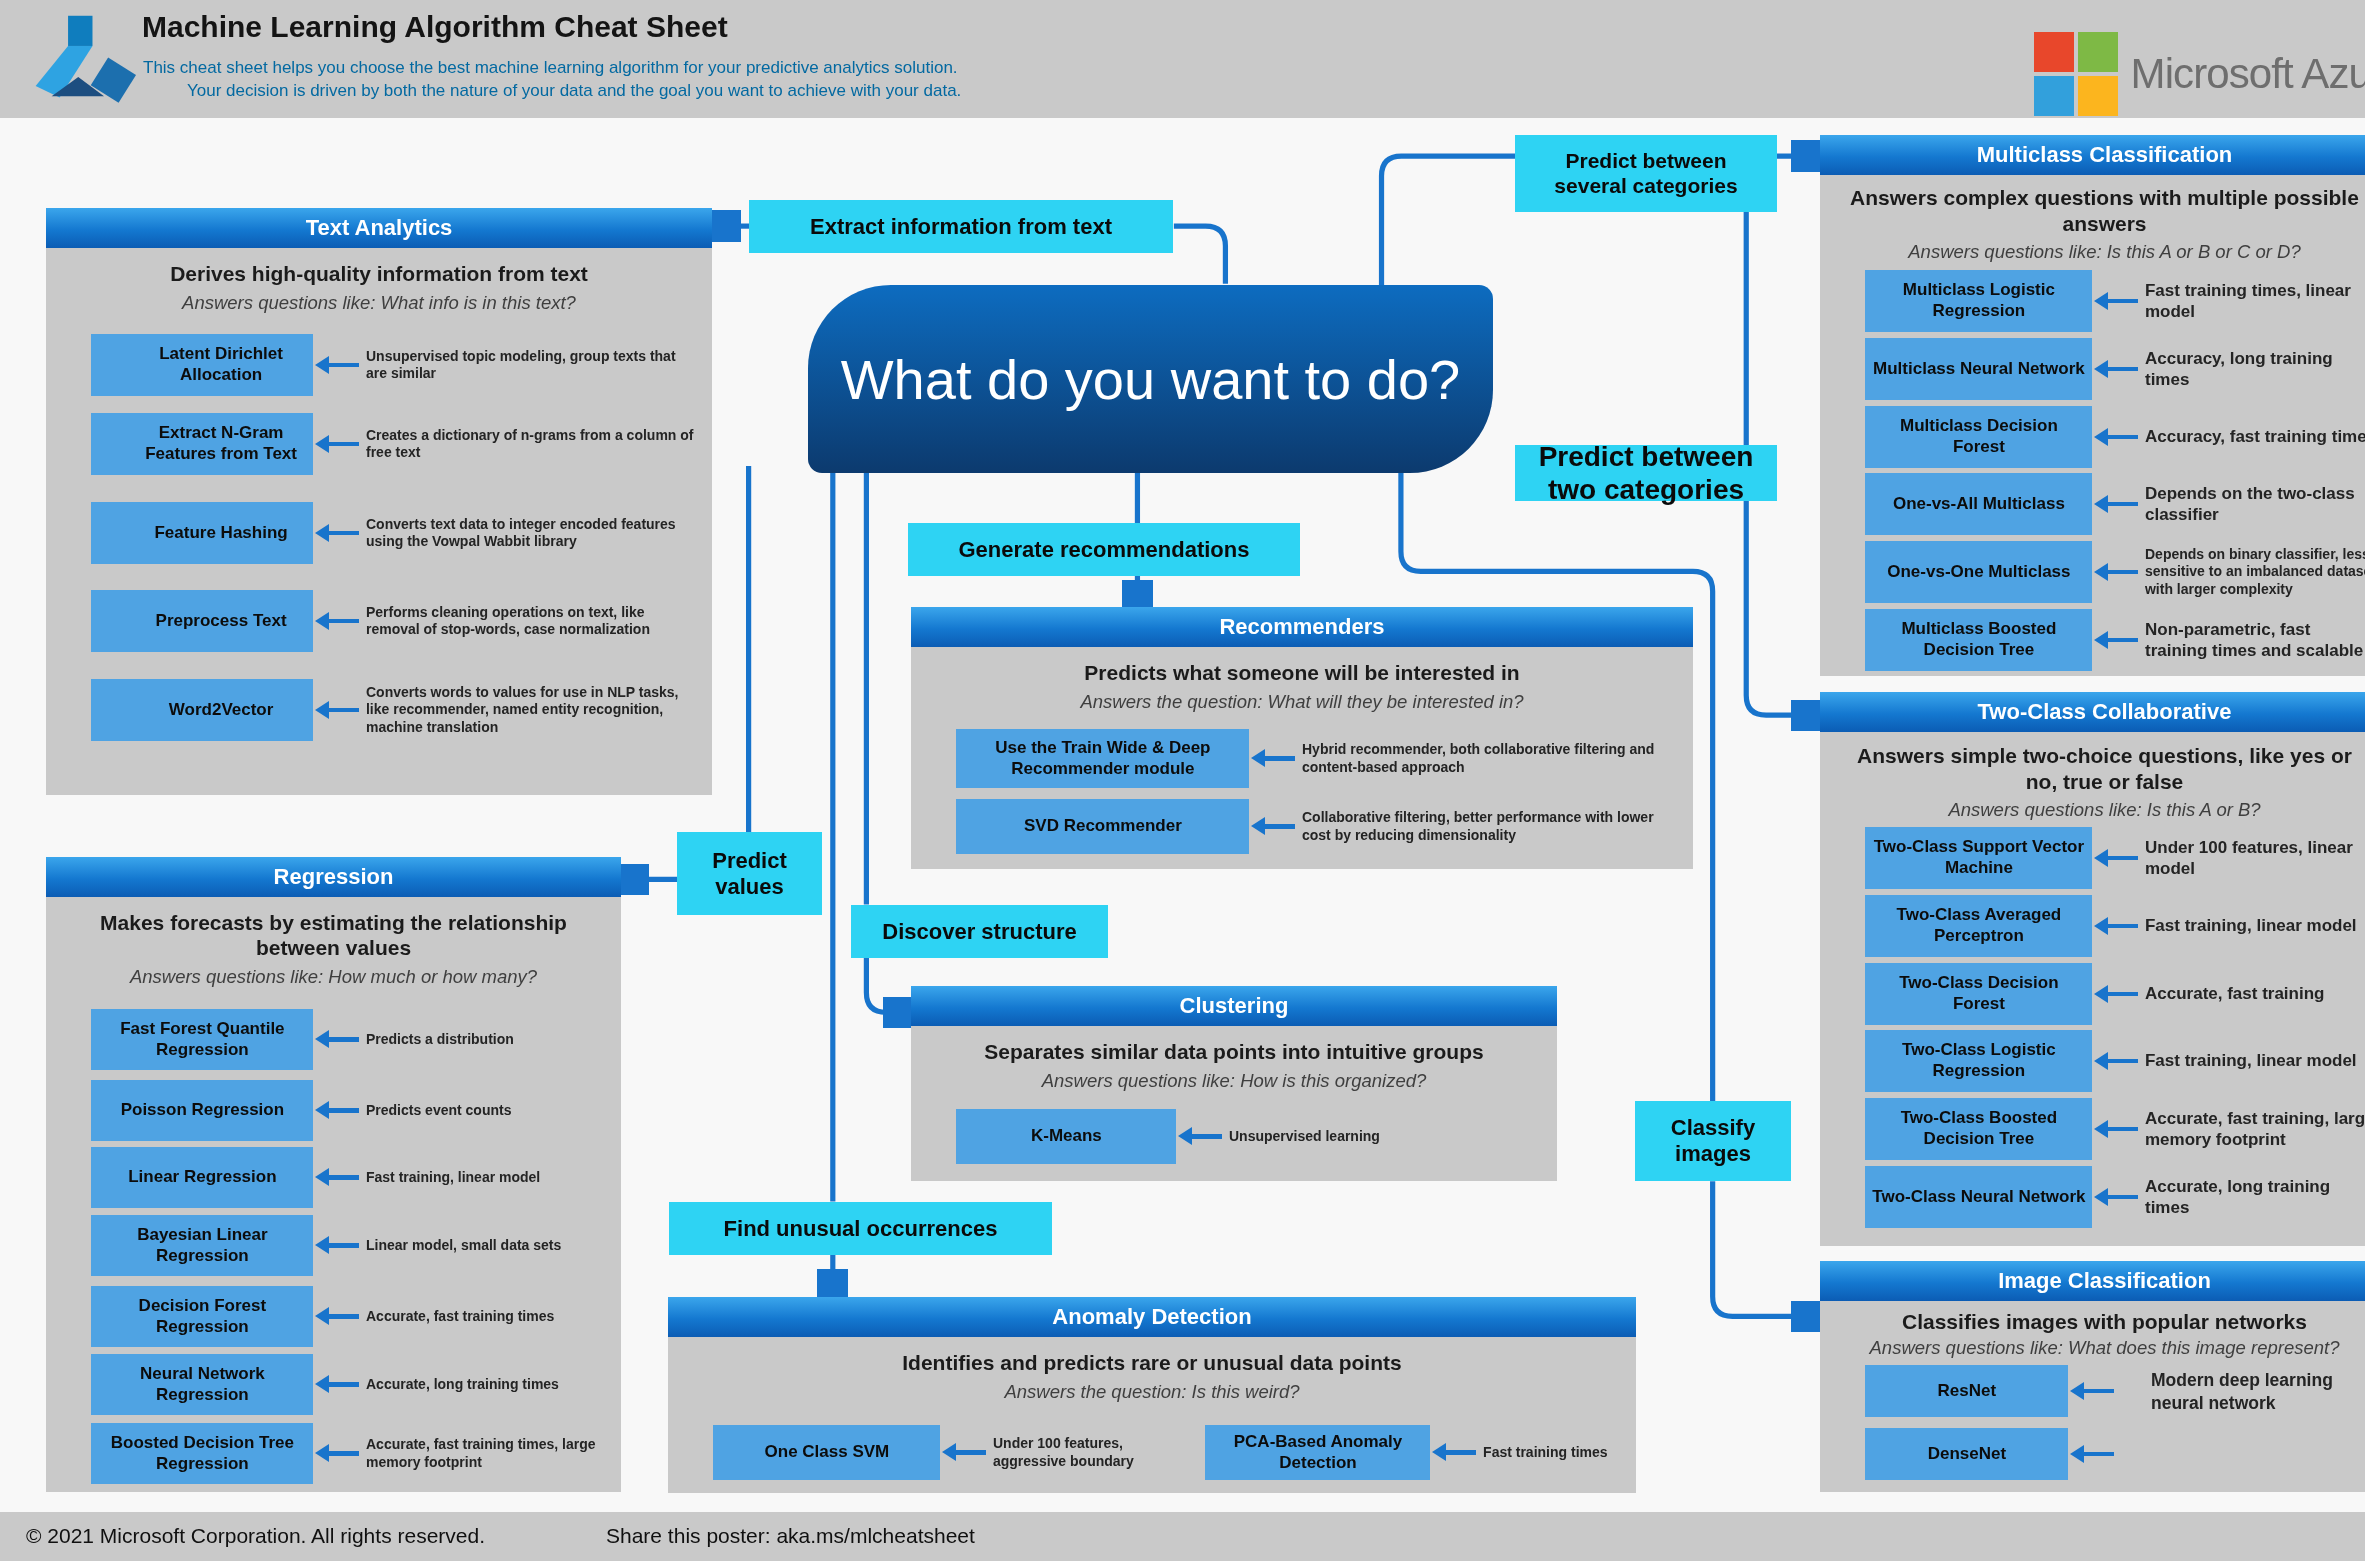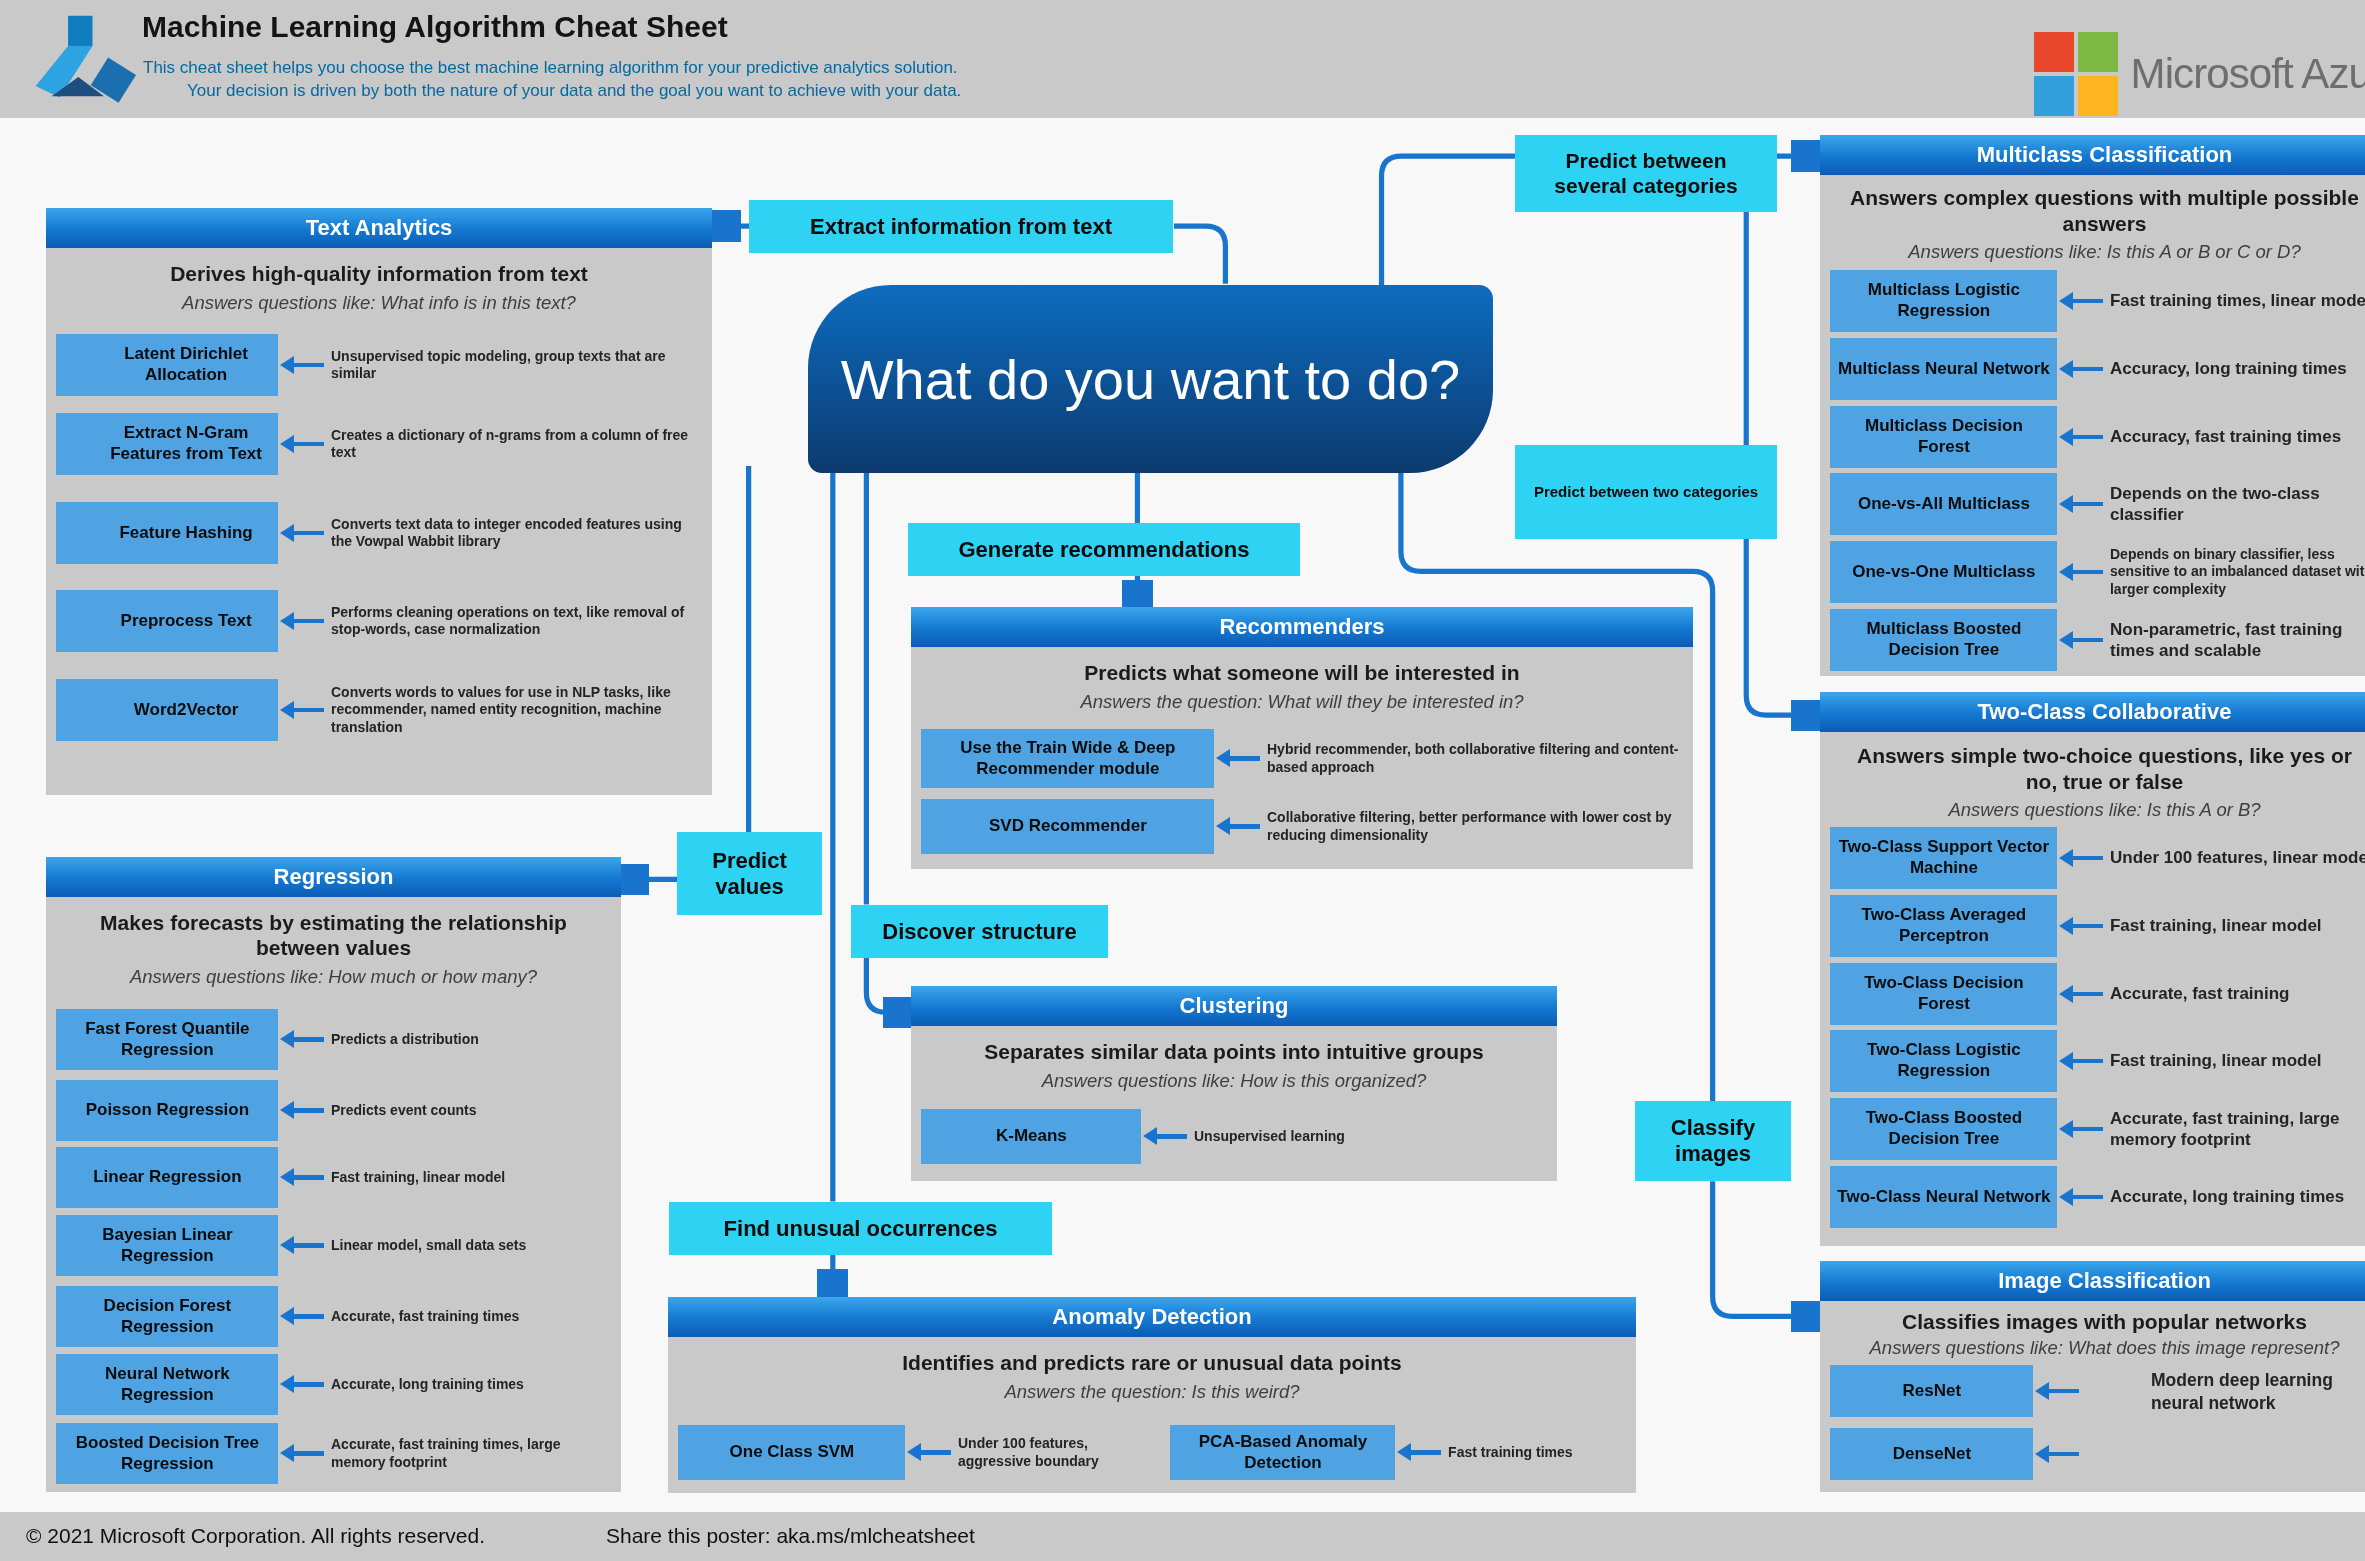--- a/index.html
+++ b/index.html
@@ -21,21 +21,21 @@
   #wires{position:absolute;left:0;top:0;z-index:1;}
   #wires path{stroke:#1874CC;stroke-width:11;fill:none;}
   
   .panel{position:absolute;background:#C9C9C9;z-index:2;}
   .phead{height:40px;background:linear-gradient(180deg,#3BA6EC 0%,#1478D0 55%,#0B5CB4 100%);
          color:#FFF;font-weight:700;font-size:22px;display:flex;align-items:center;justify-content:center;}
   .pheading{text-align:center;font-weight:700;font-size:21px;color:#1B1B1B;margin:13.2px 22px 0;line-height:1.2;}
   .pquest{text-align:center;font-style:italic;font-size:18.5px;color:#3F3F3F;margin:5.7px 9.5px 0;}
   .row{position:absolute;left:10.4px;right:12.3px;display:flex;align-items:center;}
   .algo{background:#4FA3E3;color:#0C0C0C;font-weight:700;font-size:17px;display:flex;align-items:center;
-        justify-content:center;text-align:center;height:100%;line-height:1.22;padding:0 6.6px;box-sizing:border-box;}
+        justify-content:center;text-align:center;height:100%;line-height:1.22;padding:0 6.6px;box-sizing:border-box;margin-left:35px;}
   .arr{flex:0 0 30px;height:4.3px;background:#1874CC;position:relative;margin:0 6.6px 0 16px;}
   .arr::before{content:"";position:absolute;left:-14px;top:50%;transform:translateY(-50%);
         width:0;height:0;border:9px solid transparent;border-left:none;border-right:14px solid #1874CC;}
   .desc{flex:1;font-weight:700;font-size:14px;color:#242424;line-height:1.25;}
   .desc.small{font-size:14px;line-height:1.25;}
   #p-ta .algo{flex:0 0 222px;padding-left:44px;}   #p-reg .algo{flex:0 0 222px;}
   #p-rec .algo{flex:0 0 293px;}  #p-clu .algo{flex:0 0 220px;}
   #p-ano .algo{flex:0 0 227px;}  #p-ano .algo.b2{flex:0 0 225px;margin-left:9.5px;}
   #p-ano .desc.d1{flex:0 0 203px;} #p-ano .desc.d2{white-space:nowrap;}
   #p-mc .algo,#p-tc .algo{flex:0 0 227px;} #p-ic .algo{flex:0 0 203px;}
@@ -43,21 +43,21 @@
         color:#242424;line-height:1.3;}
   
   #center-box{position:absolute;left:808px;top:285px;width:685px;height:188px;z-index:3;
         border-radius:83px 14px 83px 14px;background:linear-gradient(180deg,#0D6CC0,#0C3A6E);
         display:flex;align-items:center;justify-content:center;color:#FFF;font-size:56px;font-weight:400;}
   
   .action{position:absolute;background:#2ED3F3;color:#0A0A0A;display:flex;align-items:center;justify-content:center;
         text-align:center;font-weight:600;z-index:3;line-height:1.18;font-size:22px;}
   #a-extract{left:749px;top:200px;width:424px;height:53px;}
   #a-several{left:1515px;top:135px;width:262px;height:77px;font-size:21px;padding:0 14px;box-sizing:border-box;}
-  #a-two{left:1515px;top:445px;width:262px;height:94px;font-size:15px;padding:0 14px;box-sizing:border-box;}
+  #a-two{left:1515px;top:445px;width:262px;height:56px;font-size:28px;padding:0 14px;box-sizing:border-box;}
   #a-genrec{left:908px;top:523px;width:392px;height:53px;}
   #a-values{left:677px;top:832px;width:145px;height:83px;padding:0 19px;box-sizing:border-box;}
   #a-discover{left:851px;top:905px;width:257px;height:53px;}
   #a-unusual{left:669px;top:1202px;width:383px;height:53px;}
   #a-classify{left:1635px;top:1101px;width:156px;height:80px;padding:0 14px;box-sizing:border-box;}
   
   #p-ta{left:46px;top:208px;width:666px;height:587px;}
   #p-reg{left:46px;top:857px;width:575px;height:635px;}
   #p-rec{left:911px;top:607px;width:782px;height:262px;}
   #p-clu{left:911px;top:986px;width:646px;height:195px;}

